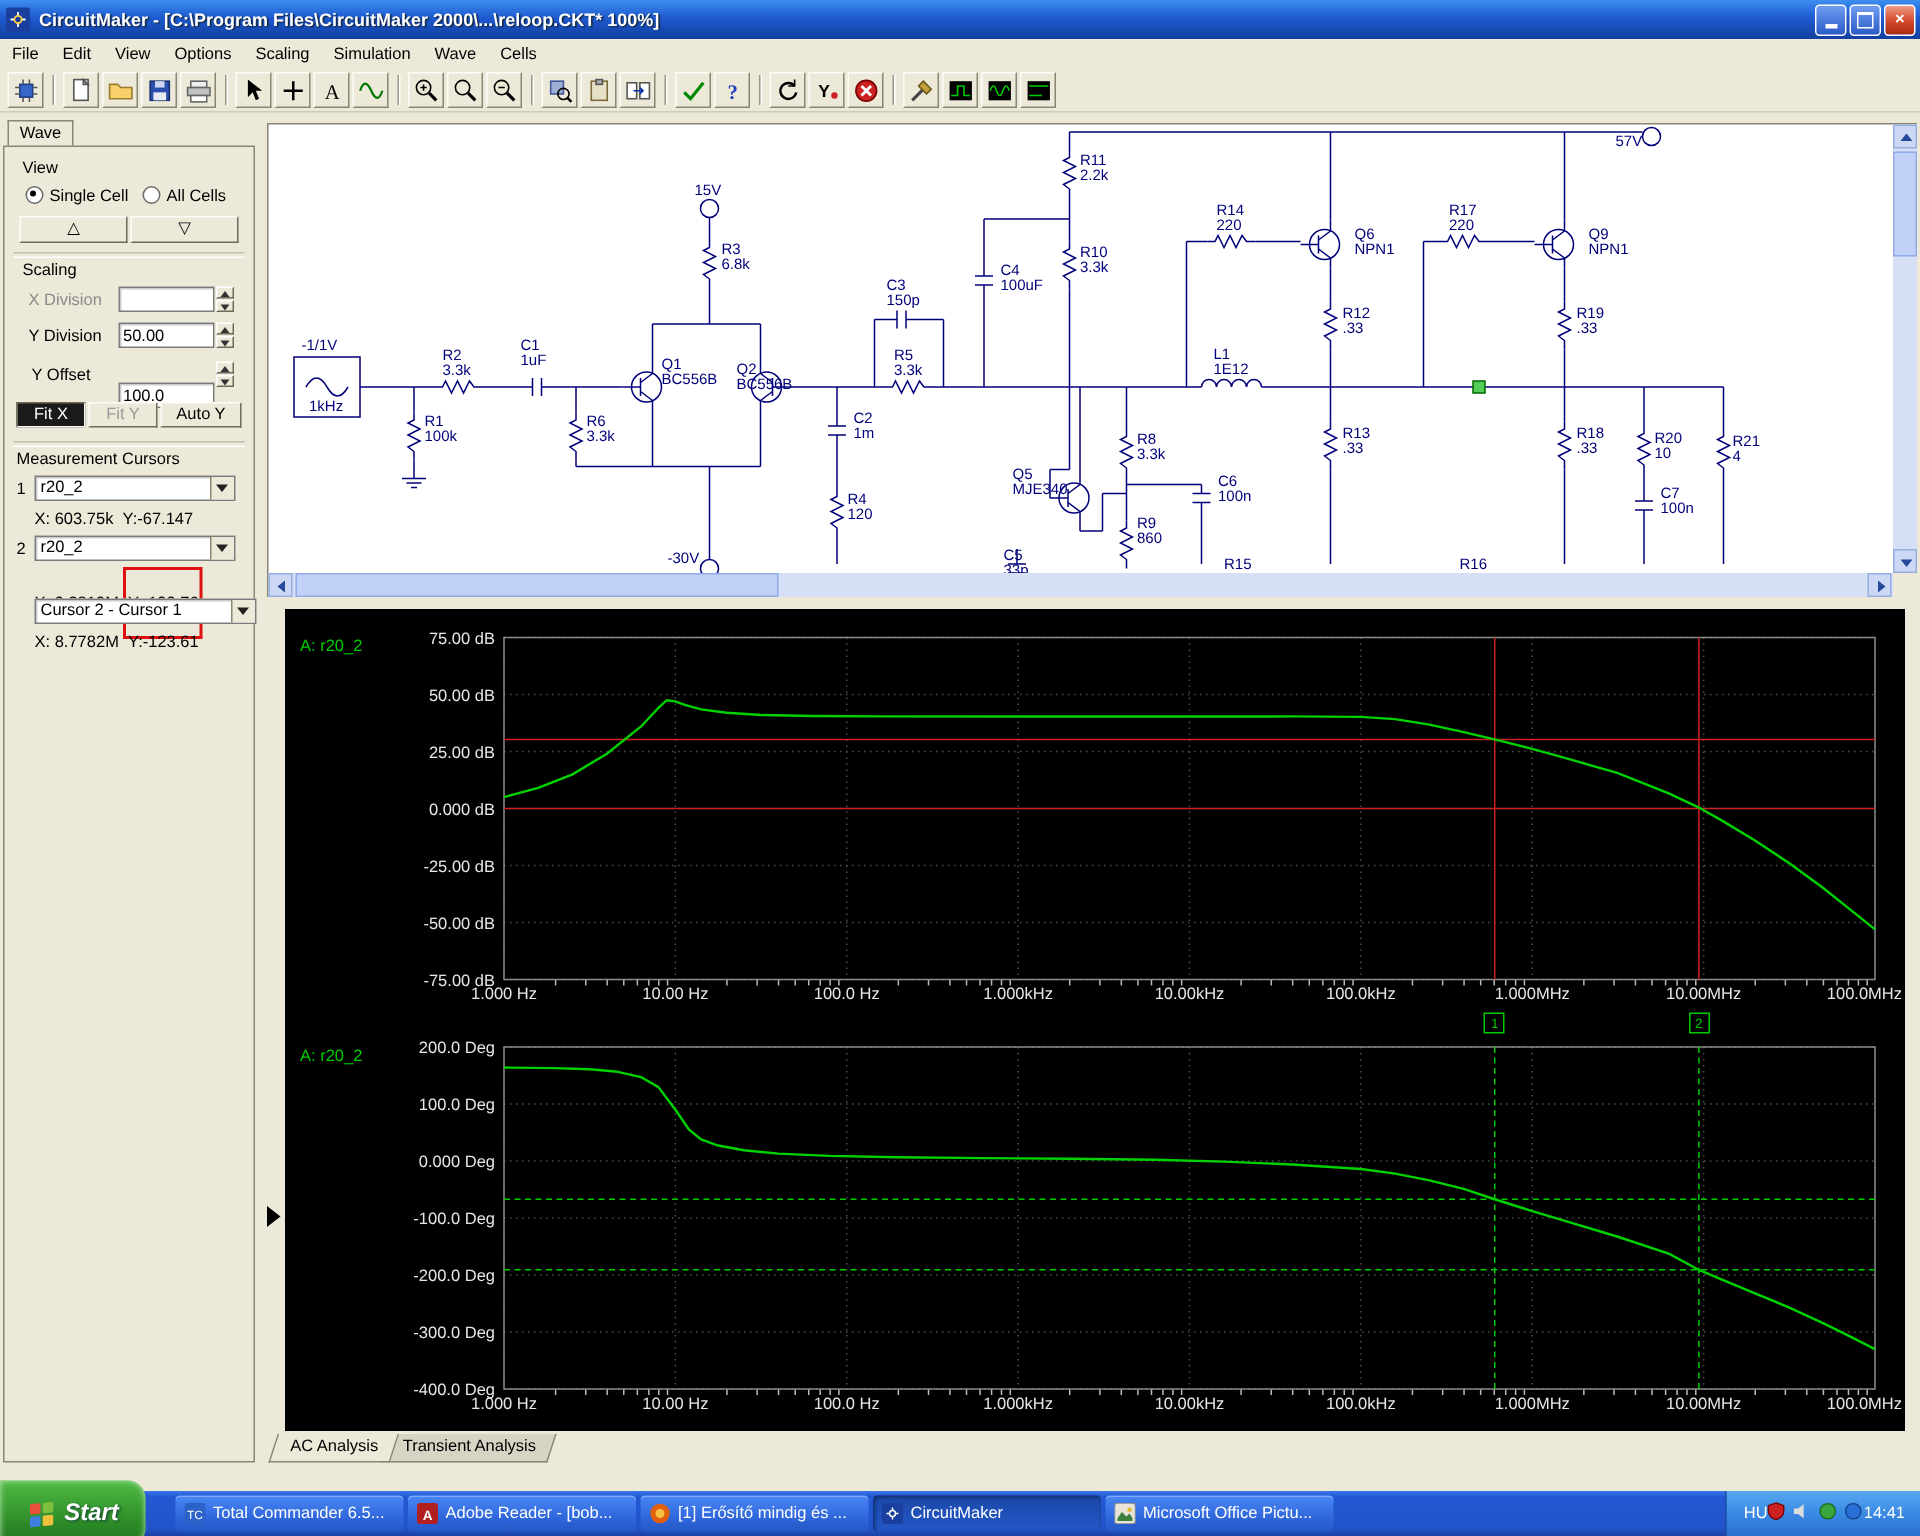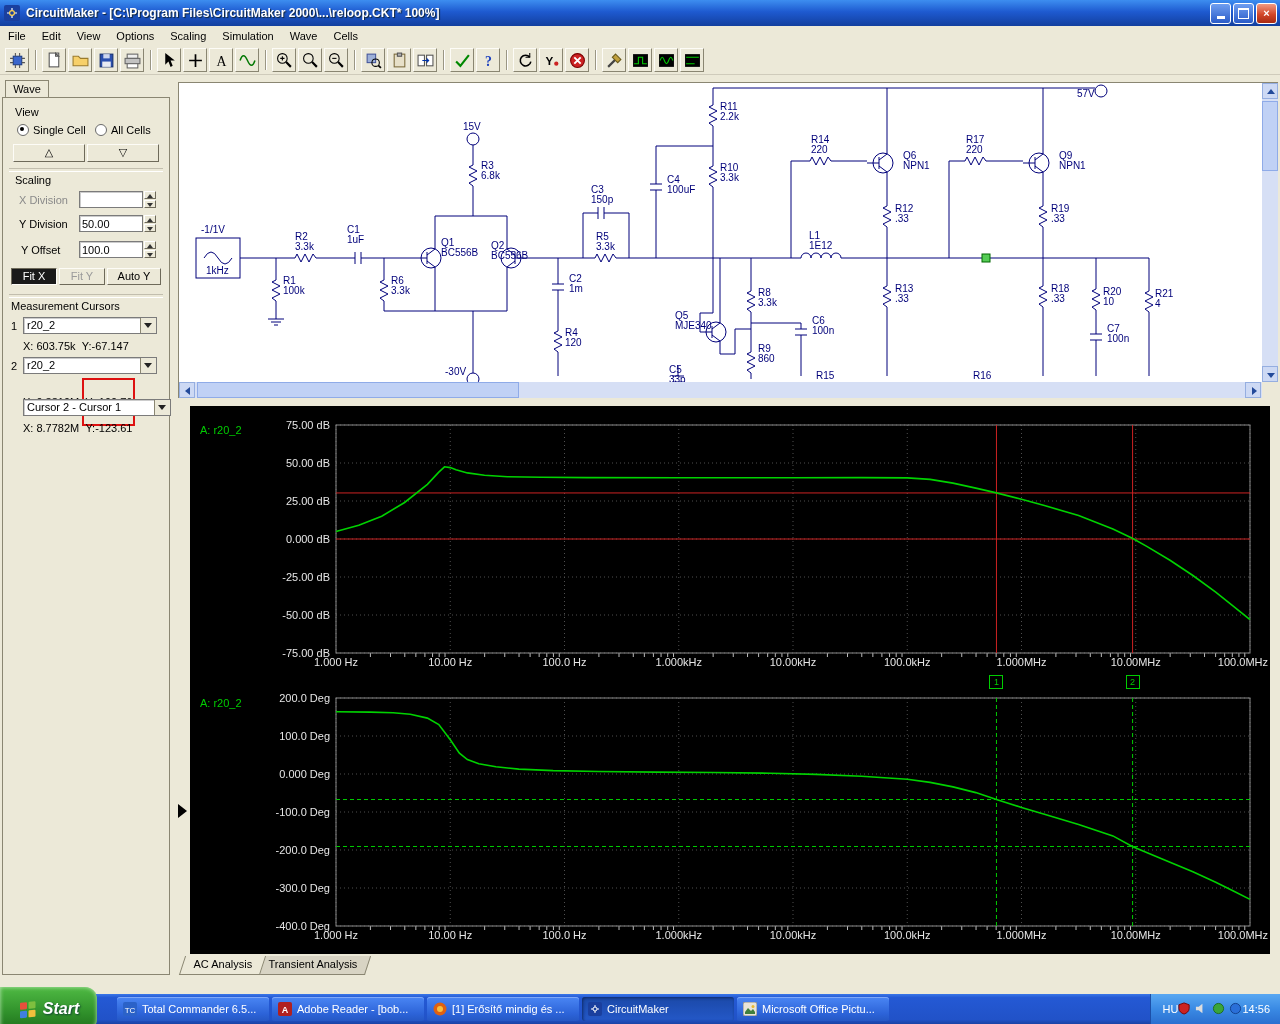--- a/index.html
+++ b/index.html
@@ -305,21 +305,21 @@
       <span class="spin" style="left:141px;top:117px">
           <span class="sb">
             <i class="tri-u"></i>
           </span>
           <span class="sb dn">
             <i class="tri-d"></i>
           </span>
         </span>
 
       <span class="pl" style="left:18px;top:146px">Y Offset</span>
-      <input class="tbx" style="left: 76px; top: 143px; width: 64px;" value="100.0">
+      <input class="tbx" style="left: 76px; top: 157px; width: 64px;" value="100.0">
       <span class="spin" style="left:141px;top:143px">
           <span class="sb">
             <i class="tri-u"></i>
           </span>
           <span class="sb dn">
             <i class="tri-d"></i>
           </span>
         </span>
 
       <div class="pbtn dark" style="left:8px;top:170px;width:44px;height:15px">Fit X</div>
@@ -956,17 +956,17 @@
           <span><svg width="13" height="13" viewBox="0 0 14 14">
               <path d="M1 5 h3 l4 -3 v10 l-4 -3 H1 z" fill="#ddd"></path>
             </svg></span>
           <span><svg width="13" height="13" viewBox="0 0 14 14">
               <circle cx="7" cy="7" r="5.5" fill="#3aa53a" stroke="#1d6b1d"></circle>
             </svg></span>
           <span><svg width="13" height="13" viewBox="0 0 14 14">
               <circle cx="7" cy="7" r="5.5" fill="#2a6fd8" stroke="#123f8a"></circle>
             </svg></span>
         </span>
-      <span>14:56</span>
+      <span>14:41</span>
     </div>
   </div>
 
 </div>
 
 </body></html>

